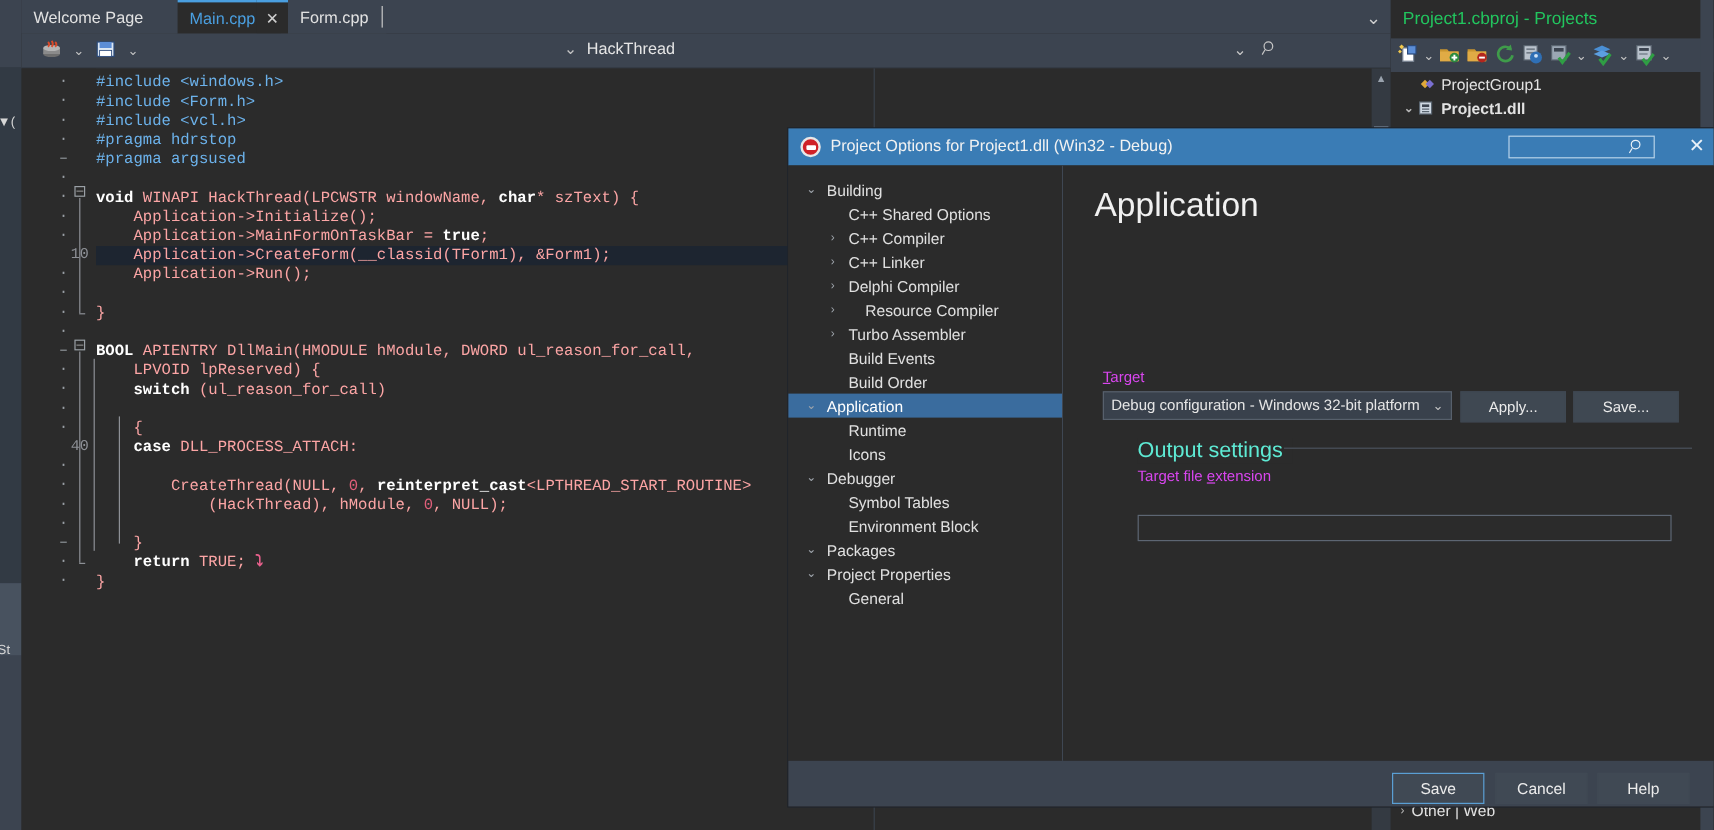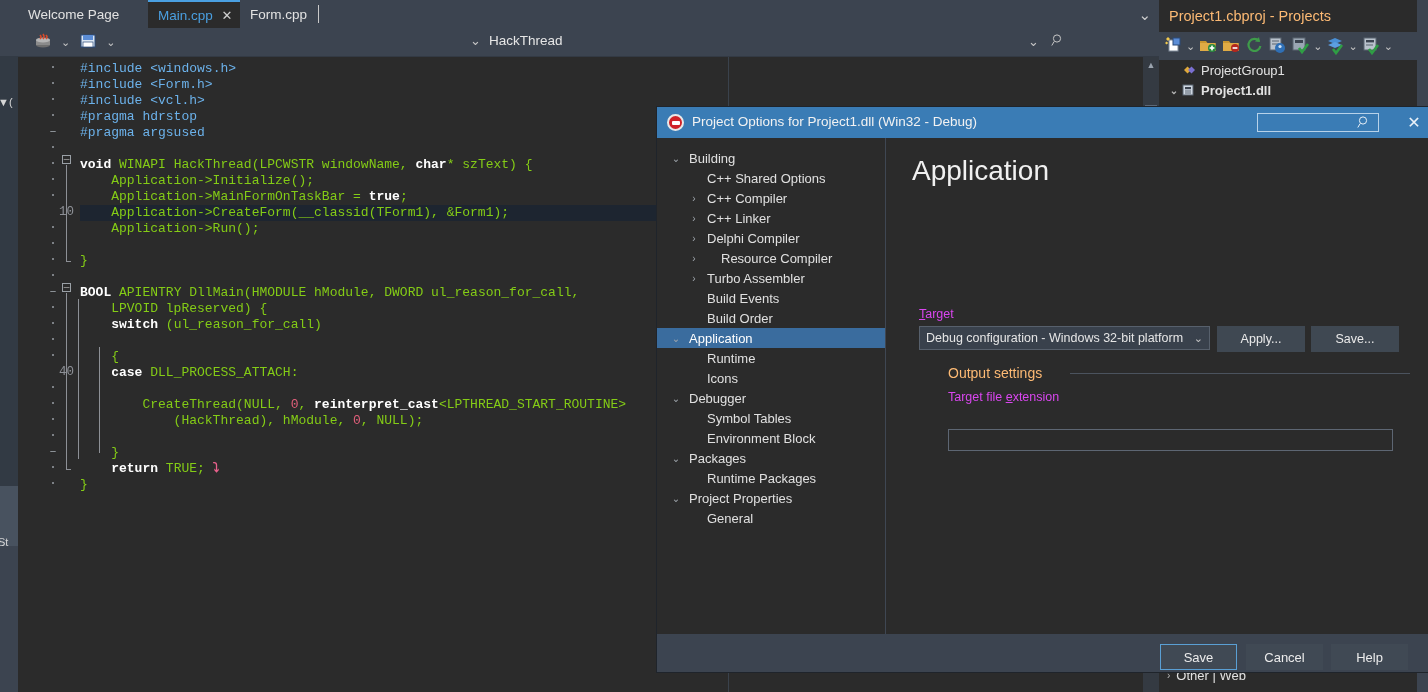--- a/index.html
+++ b/index.html
@@ -53,33 +53,33 @@
            font-size:8px;line-height:8px;text-align:center;box-sizing:border-box;background:#2b2b2b;}
   .foldline{position:absolute;width:1px;background:#8d9096;}
   .foldend{position:absolute;width:5px;height:1px;background:#8d9096;}
   .code{position:absolute;left:62px;top:0;font-family:"Liberation Mono", monospace;
         font-size:13px;line-height:16px;white-space:pre;color:#dcdcdc;}
   .cl{position:absolute;left:0;white-space:pre;}
   .hl-line{position:absolute;left:62px;width:1079px;height:16px;background:#1d2530;}
   .k{color:#ffffff;font-weight:bold;}
   .pp{color:#6cb2eb;}
   .num{color:#e05f7a;}
-  .id{color:#84cc16;}
+  .id{color:#fca5a5;}
   .bookmark{color:#e8608c;font-weight:bold;}
 
   
   .vscroll{position:absolute;right:0;top:57px;width:16px;height:635px;background:#343a42;}
   .vscroll .thumb{position:absolute;left:2px;top:48px;width:12px;height:52px;background:#5d6876;}
   .vscroll .arrow{position:absolute;left:0;width:16px;height:16px;color:#9aa3ae;font-size:9px;
                   text-align:center;line-height:16px;}
   .editor-split{position:absolute;left:710px;top:57px;width:1px;height:635px;background:#3a424c;}
 
   
   #projpanel{position:absolute;left:1159px;top:0;width:269px;height:692px;background:#2b2b2b;}
-  .pp-title{position:absolute;left:10px;top:8px;font-size:14.5px;color:#fdba74;}
+  .pp-title{position:absolute;left:10px;top:8px;font-size:14.5px;color:#22c55e;}
   .pp-toolbar{position:absolute;left:0;top:32px;width:269px;height:28px;background:#3c4450;}
   .pp-tb-inner{position:absolute;left:4px;top:3px;display:flex;align-items:center;gap:3px;}
   .pp-tree{position:absolute;left:0;top:60px;width:269px;}
   .tnode{position:relative;height:20px;display:flex;align-items:center;font-size:13px;color:#e2e2e2;}
   .tnode .tw{width:14px;text-align:center;color:#b9b9b9;font-size:10px;}
   .tnode.bold{font-weight:bold;}
   .pp-bottom{position:absolute;left:8px;top:668px;font-size:13px;color:#e2e2e2;display:flex;gap:6px;align-items:center;}
   .pp-rightedge{position:absolute;left:258px;top:0;width:11px;height:692px;background:#3c4450;}
   .pp-hidden-a{position:absolute;left:1394px;top:450px;font-size:12.5px;color:#e2e2e2;}
   .pp-hidden-b{position:absolute;left:1404px;top:478px;font-size:13px;color:#e0c877;}
@@ -111,21 +111,21 @@
 
   .pane-h1{position:absolute;left:255px;top:17px;font-size:28px;color:#f0f0f0;font-weight:normal;}
   .fld-label{position:absolute;font-size:12.5px;color:#d946ef;}
   .combo{position:absolute;left:262px;top:188px;width:291px;height:24px;background:#39414c;
          border:1px solid #57606c;box-sizing:border-box;display:flex;align-items:center;
          padding:0 6px;font-size:12.5px;color:#e6e6e6;}
   .combo .cv{flex:1;}
   .combo .cc{color:#c6c6c6;font-size:11px;}
   .btn{position:absolute;height:26px;background:#3f4852;border:1px solid #3f4852;box-sizing:border-box;
        color:#eaeaea;font-size:12.5px;display:flex;align-items:center;justify-content:center;cursor:default;}
-  .grp-legend{position:absolute;left:291px;top:227px;font-size:14px;color:#fdba74;background:#2b2b2b;
+  .grp-legend{position:absolute;left:291px;top:227px;font-size:18px;color:#5eead4;background:#2b2b2b;
               padding-right:8px;}
   .grp-rule{position:absolute;left:413px;top:235px;width:340px;height:1px;background:#4b535e;}
   .txtinput{position:absolute;left:291px;top:291px;width:445px;height:22px;background:#2b2b2b;
             border:1px solid #5d6673;box-sizing:border-box;}
   .dlg-foot{position:absolute;left:0;top:527px;width:778px;height:38px;background:#3c4450;}
   .fbtn{position:absolute;top:10px;height:26px;background:#404954;color:#ececec;font-size:13px;
         display:flex;align-items:center;justify-content:center;border:1px solid #404954;box-sizing:border-box;cursor:default;}
   .fbtn.primary{border:1px solid #5a9fd4;}
   u{text-decoration:underline;}
 </style>
@@ -435,24 +435,20 @@
             </div>
             <div class="opt">
               <span class="tw" style="margin-left: 28px;"></span>
               <span style="margin-left: 4px;">Environment Block</span>
             </div>
             <div class="opt">
               <span class="tw" style="margin-left: 10px;">⌄</span>
               <span style="margin-left: 4px;">Packages</span>
             </div>
             <div class="opt">
-              <span class="tw" style="margin-left: 28px;"></span>
-              <span style="margin-left: 4px;">Runtime Packages</span>
-            </div>
-            <div class="opt">
               <span class="tw" style="margin-left: 10px;">⌄</span>
               <span style="margin-left: 4px;">Project Properties</span>
             </div>
             <div class="opt">
               <span class="tw" style="margin-left: 28px;"></span>
               <span style="margin-left: 4px;">General</span>
             </div>
           </div>
       </div>
 

